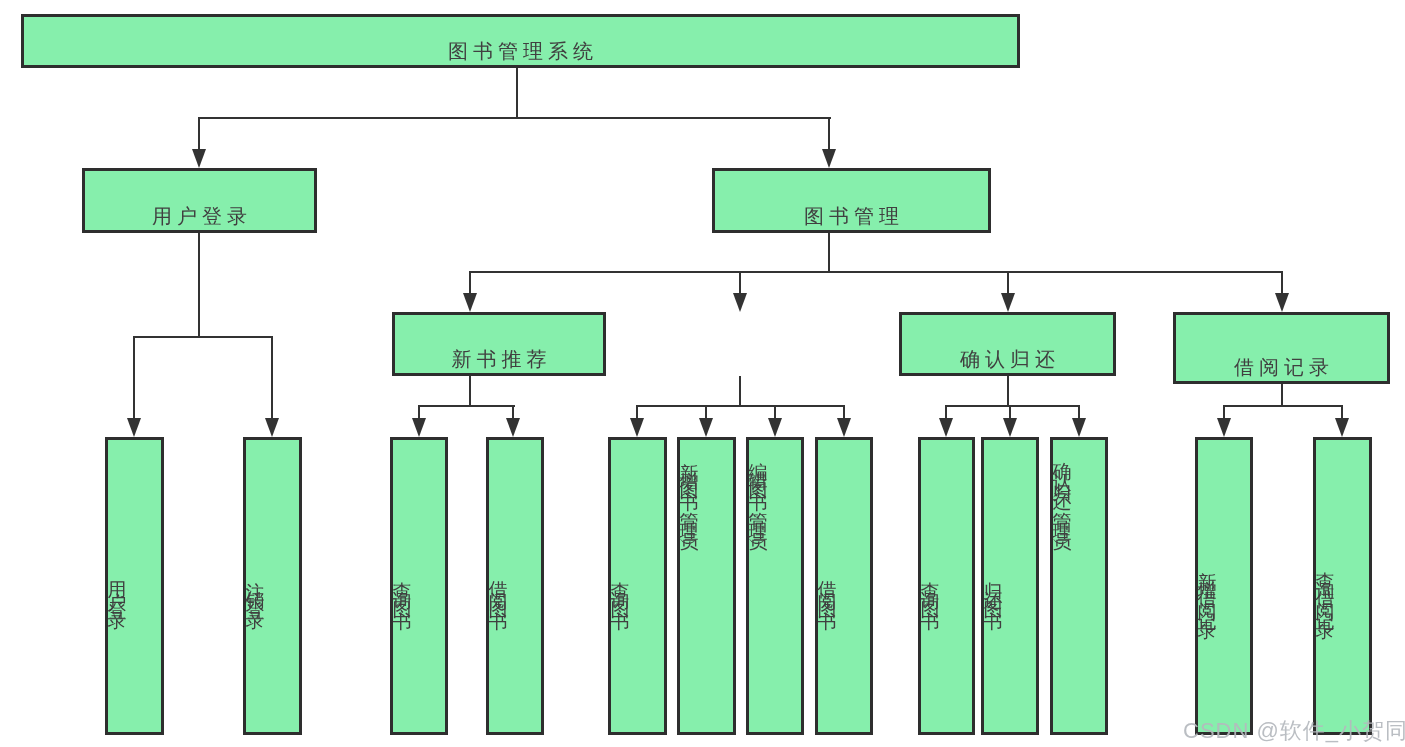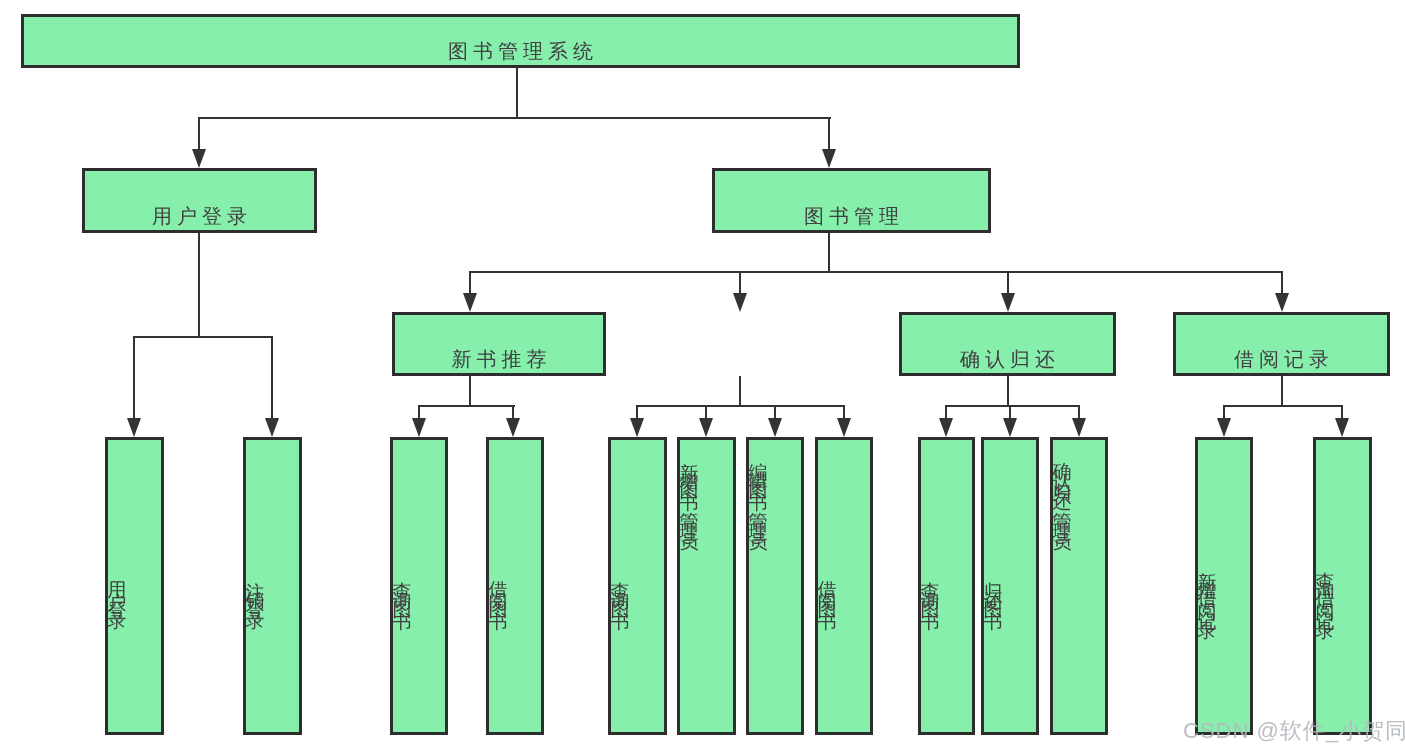--- a/index.html
+++ b/index.html
@@ -106,21 +106,21 @@
   <div class="box hlabel" style="left:712px;top:168px;width:279px;height:65px;">
     <span>图书管理</span>
   </div>
 
   <div class="box hlabel" style="left:380px;top:312px;width:214px;height:64px;margin-left:12px;">
     <span>新书推荐</span>
   </div>
   <div class="box hlabel" style="left:899px;top:312px;width:217px;height:64px;">
     <span>确认归还</span>
   </div>
-  <div class="box hlabel" style="left:1173px;top:312px;width:217px;height:64px;">
+  <div class="box hlabel" style="left:1173px;top:312px;width:217px;height:72px;">
     <span>借阅记录</span>
   </div>
 
   <div class="box vtext" style="left:105px;top:437px;width:59px;height:298px;">
     <span>用户登录</span>
   </div>
   <div class="box vtext" style="left:243px;top:437px;width:59px;height:298px;">
     <span>注销登录</span>
   </div>
 

